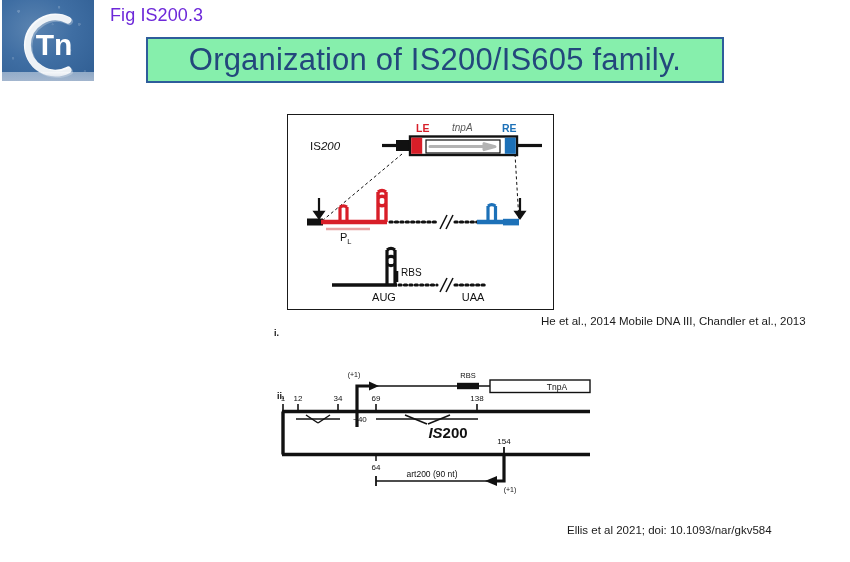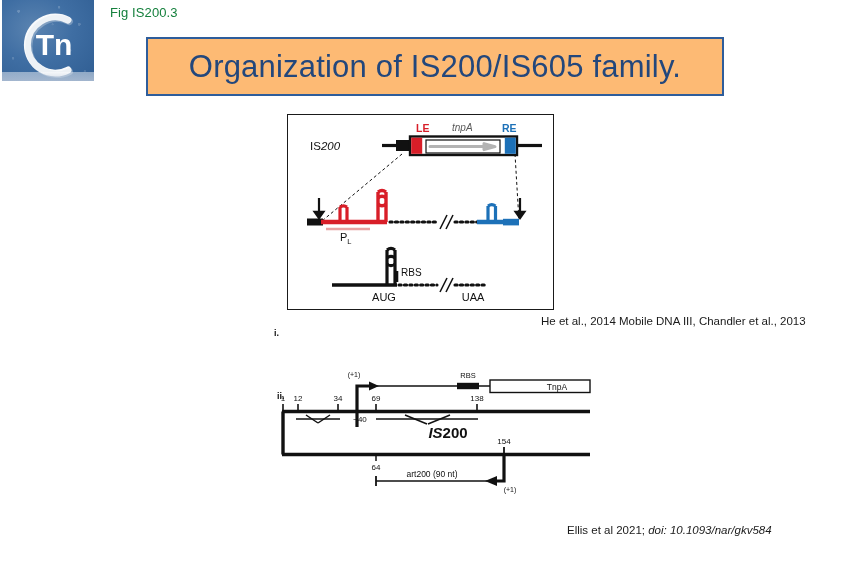--- a/index.html
+++ b/index.html
@@ -36,32 +36,32 @@
   #logo .sheen {
     position:absolute; left:0; bottom:0; width:100%; height:9px;
     background: linear-gradient(180deg, rgba(255,255,255,.45), rgba(200,210,225,.75));
   }
   #logo svg { position:absolute; left:0; top:0; }
 
   
   #fig-label {
     position: absolute;
     left: 110px; top: 5px;
-    font-size: 13px;
-    color: #15803d;
+    font-size: 18px;
+    color: #6d28d9;
     letter-spacing: .1px;
   }
 
   
   #title-box {
     position: absolute;
     left: 146px; top: 37px;
-    width: 578px; height: 59px;
+    width: 578px; height: 46px;
     border: 2.2px solid #2e5d9b;
-    background: #fdba74;
+    background: #86efac;
     display: flex;
     align-items: center;
     justify-content: center;
   }
   #title-text {
     font-size: 31px;
     color: #23477c;
     font-weight: 400;
     letter-spacing: .2px;
     white-space: nowrap;
@@ -91,21 +91,21 @@
 
   
   .caption {
     position: absolute;
     font-size: 11.5px;
     color: #1a1a1a;
     white-space: nowrap;
   }
   #cap1 { left: 541px; top: 315px; }
   #cap2 { left: 567px; top: 524px; }
-  #cap2 .doi { font-style: italic; }
+  #cap2 .doi { }
 
   
   #fig2-wrap {
     position: absolute;
     left: 272px; top: 366px;
     width: 320px; height: 128px;
   }
   svg { display: block; }
   text { font-family: "Liberation Sans", sans-serif; }
 </style>

